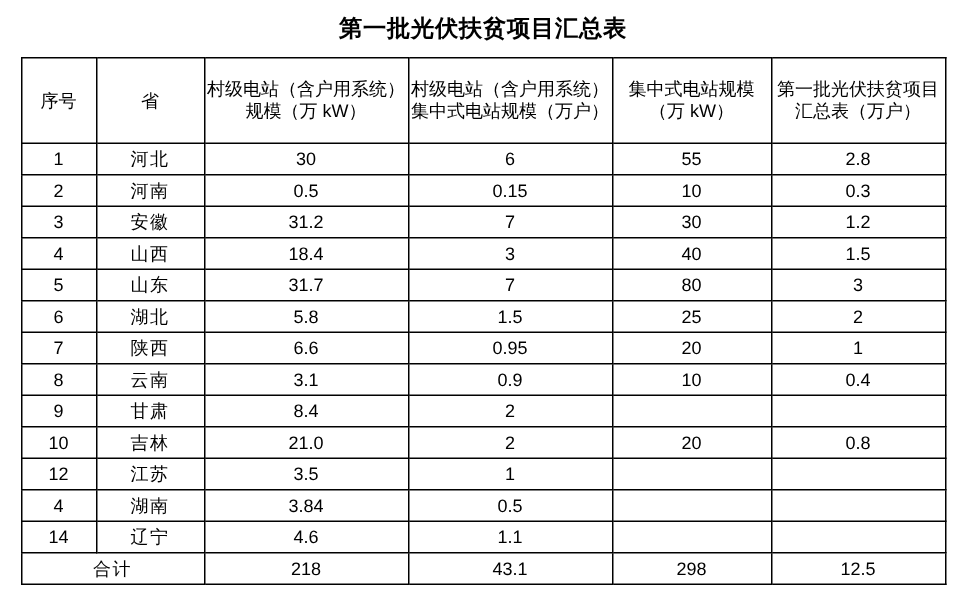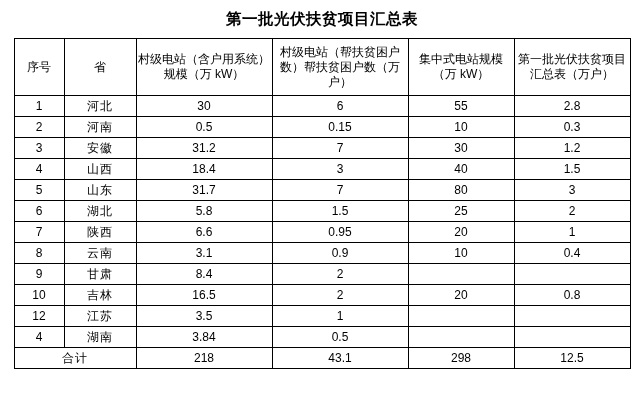--- a/index.html
+++ b/index.html
@@ -87,21 +87,21 @@
       <col class="col-a">
       <col class="col-b">
       <col class="col-c">
       <col class="col-d">
     </colgroup>
     <thead>
       <tr>
         <th>序号</th>
         <th>省</th>
         <th>村级电站（含户用系统）规模（万 kW）</th>
-        <th>村级电站（帮扶贫困户数）帮扶贫困户数（万户）</th>
+        <th>村级电站（含户用系统）集中式电站规模（万户）</th>
         <th>集中式电站规模（万 kW）</th>
         <th>第一批光伏扶贫项目汇总表（万户）</th>
       </tr>
     </thead>
     <tbody id="table-body">
         <tr>
           <td class="idx">1</td>
           <td class="prov">河北</td>
           <td>30</td>
           <td>6</td>
@@ -168,38 +168,46 @@
           <td class="idx">9</td>
           <td class="prov">甘肃</td>
           <td>8.4</td>
           <td>2</td>
           <td></td>
           <td></td>
         </tr>
         <tr>
           <td class="idx">10</td>
           <td class="prov">吉林</td>
-          <td>16.5</td>
+          <td>21.0</td>
           <td>2</td>
           <td>20</td>
           <td>0.8</td>
         </tr>
         <tr>
           <td class="idx">12</td>
           <td class="prov">江苏</td>
           <td>3.5</td>
           <td>1</td>
           <td></td>
           <td></td>
         </tr>
         <tr>
           <td class="idx">4</td>
           <td class="prov">湖南</td>
           <td>3.84</td>
           <td>0.5</td>
+          <td></td>
+          <td></td>
+        </tr>
+        <tr>
+          <td class="idx">14</td>
+          <td class="prov">辽宁</td>
+          <td>4.6</td>
+          <td>1.1</td>
           <td></td>
           <td></td>
         </tr>
       </tbody>
     <tfoot>
       <tr>
         <td class="total-label" colspan="2">合计</td>
         <td>218</td>
         <td>43.1</td>
         <td>298</td>

